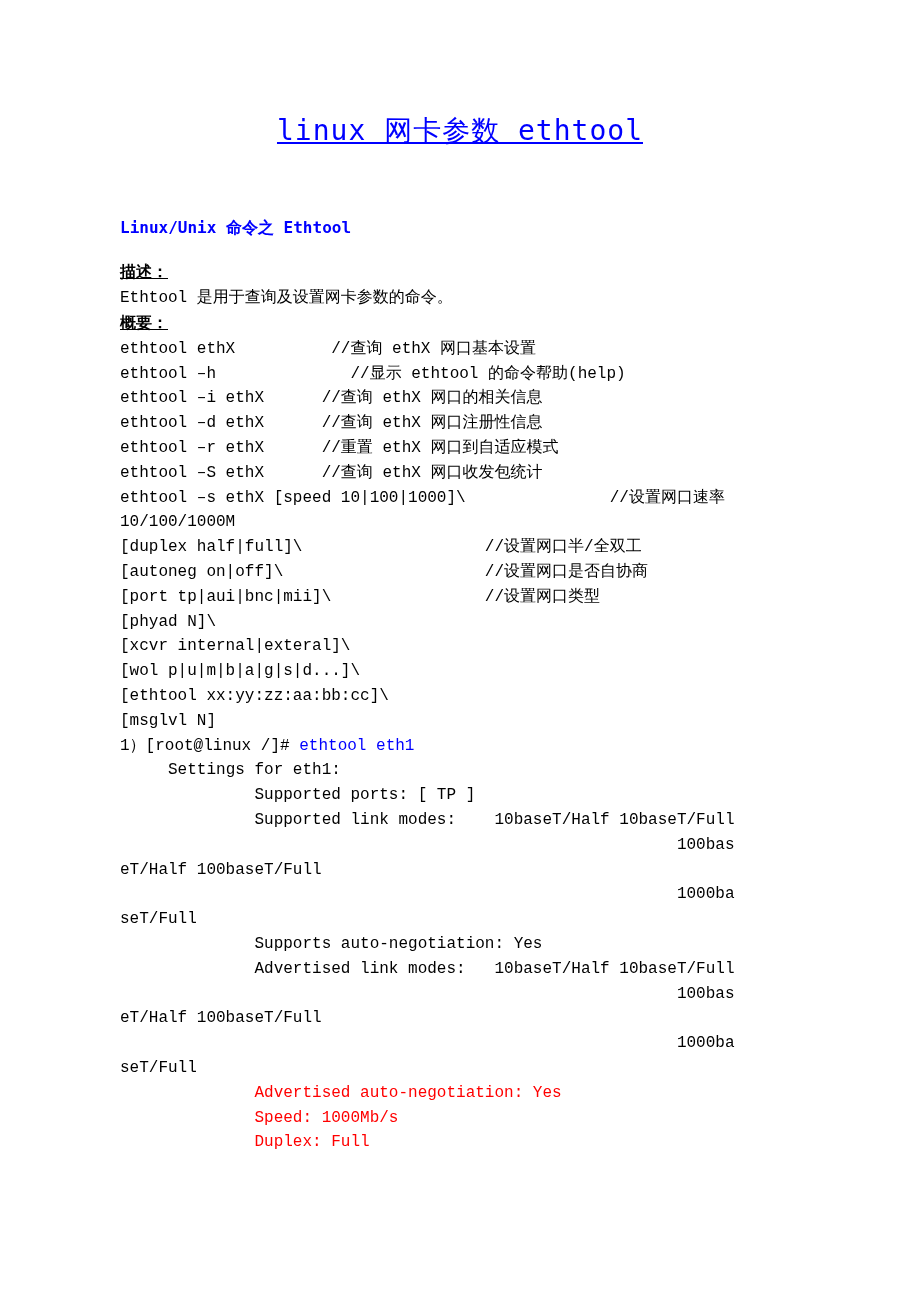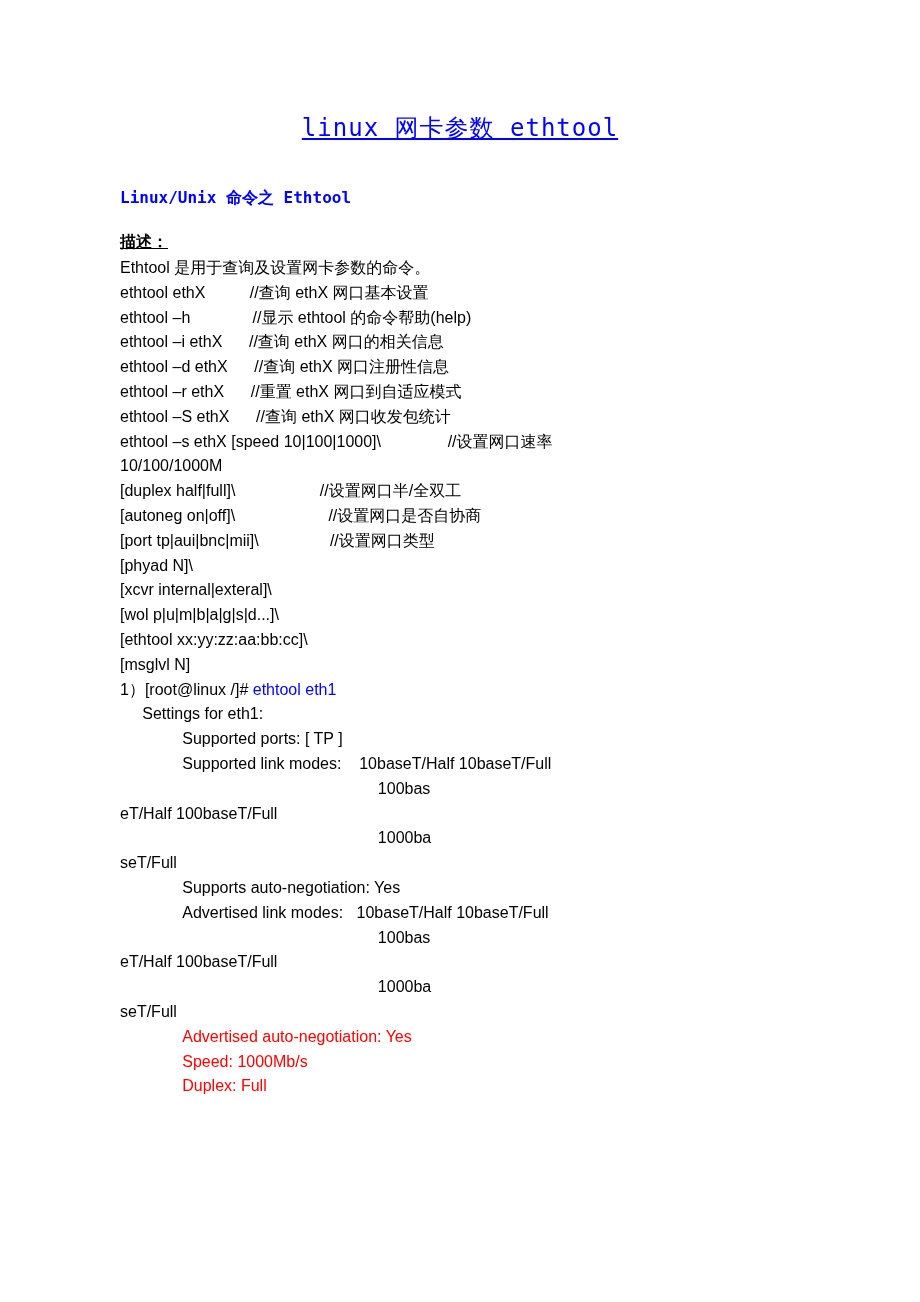--- a/index.html
+++ b/index.html
@@ -12,41 +12,41 @@
   width: 920px;
   min-height: 1302px;
   padding: 110px 120px 100px 120px;
   box-sizing: border-box;
   font-size: 16px;
   line-height: 1.5;
   color: #000;
 }
 .title {
   text-align: center;
-  font-size: 24px;
+  font-size: 28px;
   color: #0000ff;
   text-decoration: underline;
   font-family: "NSimSun", "SimSun", monospace;
-  margin-bottom: 40px;
+  margin-bottom: 64px;
   letter-spacing: 1px;
 }
 .subtitle {
   color: #0000ff;
   font-size: 16px;
   font-weight: bold;
   margin-bottom: 20px;
 }
 .section-heading {
   font-weight: bold;
   margin-bottom: 2px;
   text-decoration: underline;
 }
 .block {
   white-space: pre-wrap;
-  font-family: Liberation Sans, sans-serif;
+  font-family: Liberation Mono, monospace;
   font-size: 16px;
   line-height: 1.55;
 }
 .cmd-blue {
   color: #0000ff;
 }
 .red {
   color: #ff0000;
 }
 </style>
@@ -55,20 +55,21 @@
 
 <div class="page">
 
   <div class="title">linux 网卡参数 ethtool</div>
 
   <div class="subtitle">Linux/Unix 命令之 Ethtool</div>
 
   <div class="section-heading">描述：</div>
   <div class="block">Ethtool 是用于查询及设置网卡参数的命令。</div>
 
+  <div class="section-heading">概要：</div>
   <div class="block"><span>ethtool ethX          //查询 ethX 网口基本设置</span>
 <span>ethtool –h              //显示 ethtool 的命令帮助(help)</span>
 <span>ethtool –i ethX      //查询 ethX 网口的相关信息</span>
 <span>ethtool –d ethX      //查询 ethX 网口注册性信息</span>
 <span>ethtool –r ethX      //重置 ethX 网口到自适应模式</span>
 <span>ethtool –S ethX      //查询 ethX 网口收发包统计</span>
 <span>ethtool –s ethX [speed 10|100|1000]\               //设置网口速率</span>
 <span>10/100/1000M</span>
 <span>[duplex half|full]\                   //设置网口半/全双工</span>
 <span>[autoneg on|off]\                     //设置网口是否自协商</span>

